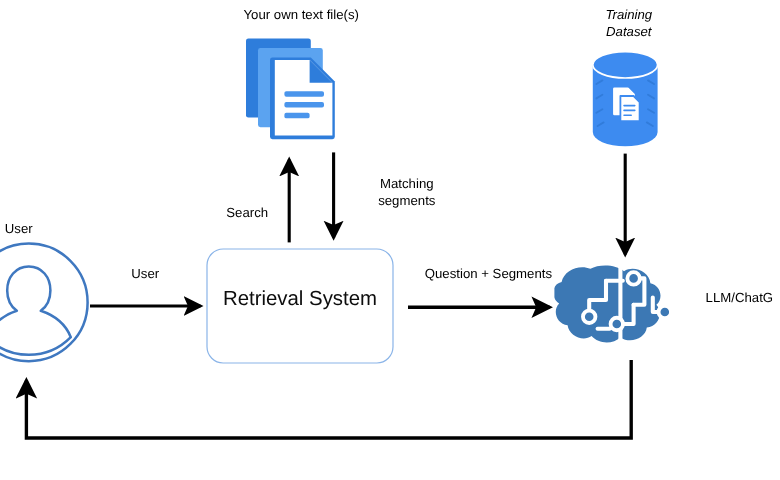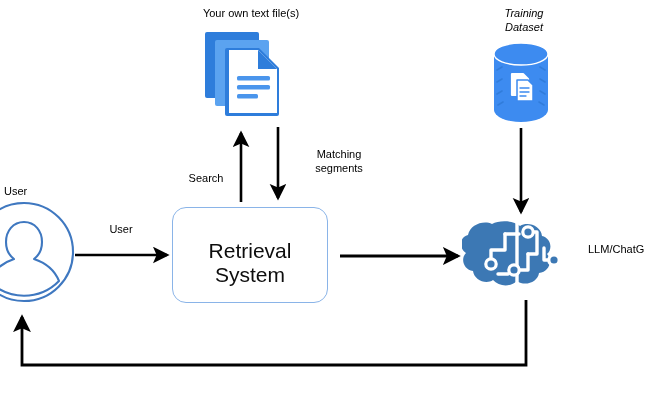--- a/index.html
+++ b/index.html
@@ -39,21 +39,21 @@
   #label-user       { left: 4px;   top: 184px; width: 50px;  text-align: left; }
   #label-query      { left: 93px;  top: 222px; width: 56px;  }
   #label-qsegments  { left: 340px; top: 222px; width: 134px; }
   #label-llm        { left: 588px; top: 242px; width: 90px;  text-align: left; }
   #label-response   { left: 185px; top: 372px; width: 110px; }
   #label-retrieval  {
     position: absolute;
     left: 176px; top: 239px;
     width: 148px;
     text-align: center;
-    font-size: 21px;
+    font-size: 17px;
     color: #0d0d0d;
     font-family: "Liberation Sans", sans-serif;
   }
   .node { position: absolute; }
   #node-retrieval-box {
     left: 172px; top: 207px;
     width: 156px; height: 96px;
     border: 1.4px solid #8ab4e8;
     border-radius: 14px;
     background: #ffffff;
@@ -176,17 +176,18 @@
 
   <div class="label" id="label-search">Search</div>
 
   <div class="label" id="label-matching">Matching
 segments</div>
 
   <div class="label left" id="label-user">User</div>
 
   <div class="label" id="label-query">User</div>
 
+  <div class="label" id="label-qsegments">Question + Segments</div>
 
   <div class="label left" id="label-llm">LLM/ChatG</div>
 
 
 </div>
 
 </body></html>

